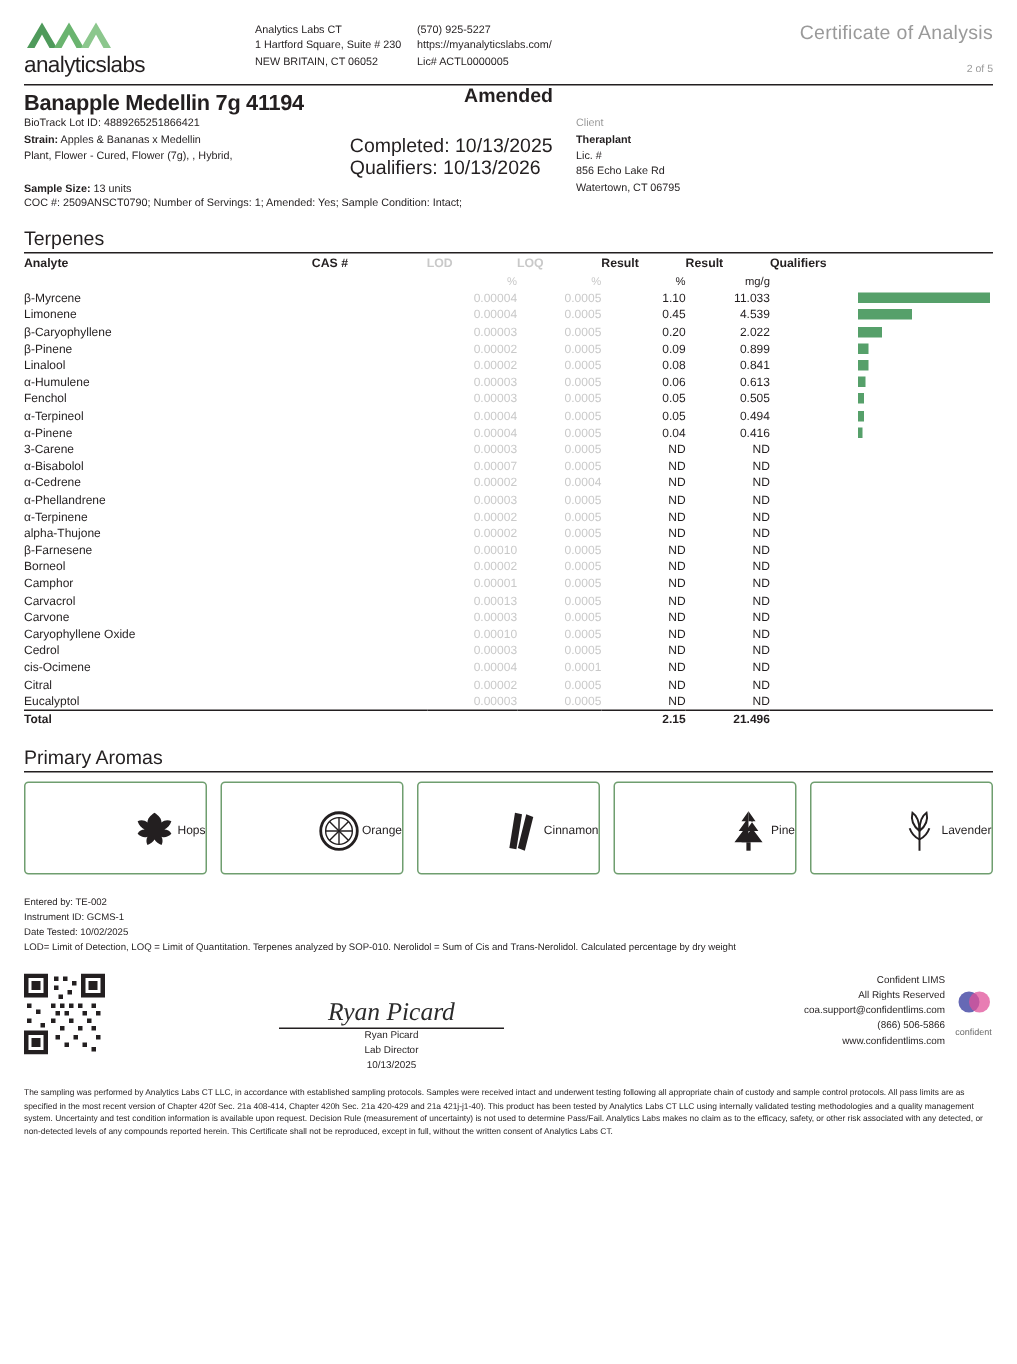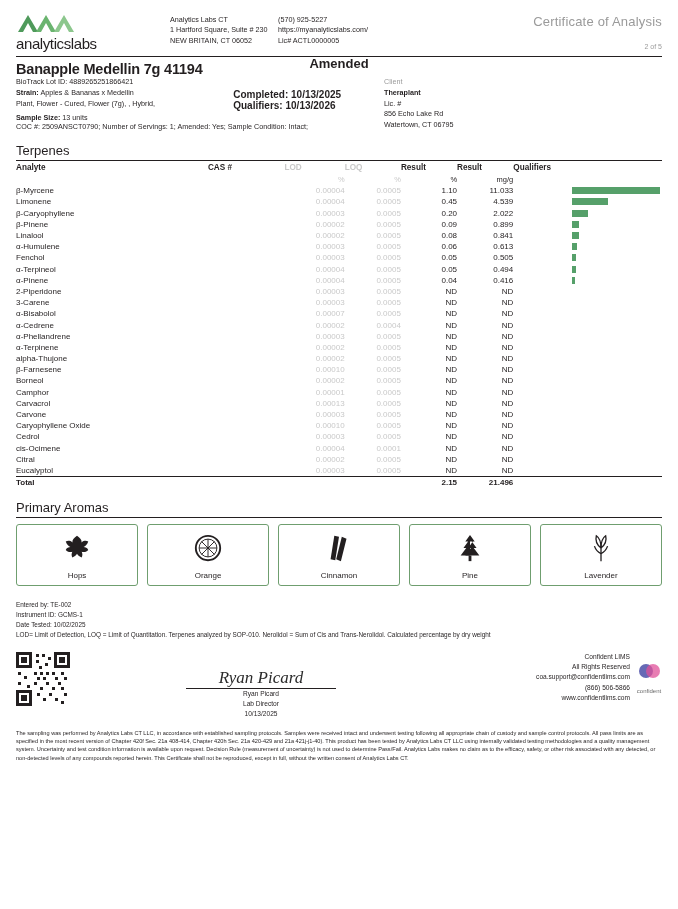--- a/index.html
+++ b/index.html
@@ -30,21 +30,21 @@
   .amended { position:absolute; left:0; right:0; top:56px; text-align:center; font-size:13px; font-weight:bold; }
 
   .rule { border-top: 1px solid #231f20; margin: 4px 0 0 0; }
 
   
   .sample { position: relative; margin-top: 4px; }
   .prod-title { font-size: 14.5px; font-weight: bold; letter-spacing:-0.2px; }
   .small { font-size: 7.2px; line-height:1.5; }
   .sample-id { font-size: 11px; font-weight: bold; margin-top:1px; }
   .col-left { width: 215px; display:inline-block; vertical-align: top; }
-  .col-mid { width: 150px; display:inline-block; vertical-align: top; font-size:10px; padding-top:12px;font-weight:bold;}
+  .col-mid { width: 150px; display:inline-block; vertical-align: top; font-size:13px; padding-top:12px;}
   .col-right { position:absolute; left: 368px; top: 16px; font-size: 7.2px; line-height:1.5; }
   .client-lbl { color:#9a9a9a; }
   .client-name { font-weight: bold; }
   .meta-line { font-size:7.2px; margin-top:2px;}
   .meta-line2 { font-size:7.2px; }
 
   
   .sec-title { font-size: 13px; margin: 12px 0 2px 0; }
   .sec-rule { border-top: 1px solid #231f20; }
 
@@ -65,21 +65,21 @@
   .c-qual{ width: 60px; padding-left:8px; }
   .c-bar { width: 90px; }
   .bar { height: 7px; background: #56a06a; display:block; }
   .total-row td { font-weight: bold; border-top: 1px solid #231f20; padding-top:2px; }
   .total-row td.lbl { text-align:left; }
 
   
   .aromas { display:flex; gap: 9px; margin-top: 6px; }
   .aroma {
     flex: 1; border: 1px solid #6f9e6f; border-radius: 3px;
-    height: 62px; display:flex; flex-direction: column; align-items:center; justify-content: space-between;
+    height: 62px; display:flex; flex-direction: row; align-items:center; justify-content: flex-end;
     padding: 8px 0 5px 0;
   }
   .aroma svg { display:block; }
   .aroma .lbl { font-size: 8px; }
 
   
   .fmeta { font-size: 6.4px; line-height: 1.55; margin-top: 14px; }
 
   
   .sigzone { display:flex; margin-top: 12px; align-items: flex-start; }
@@ -300,30 +300,20 @@
           <td class="c-analyte">α-Pinene</td>
           <td class="c-cas"></td>
           <td class="c-lod">0.00004</td>
           <td class="c-loq">0.0005</td>
           <td class="c-res">0.04</td>
           <td class="c-mg">0.416</td>
           <td class="c-qual"></td>
           <td class="c-bar">
             <span class="bar" style="width: 3.256px;"></span>
           </td>
-        </tr>
-        <tr>
-          <td class="c-analyte">2-Piperidone</td>
-          <td class="c-cas"></td>
-          <td class="c-lod">0.00003</td>
-          <td class="c-loq">0.0005</td>
-          <td class="c-res">ND</td>
-          <td class="c-mg">ND</td>
-          <td class="c-qual"></td>
-          <td class="c-bar"></td>
         </tr>
         <tr>
           <td class="c-analyte">3-Carene</td>
           <td class="c-cas"></td>
           <td class="c-lod">0.00003</td>
           <td class="c-loq">0.0005</td>
           <td class="c-res">ND</td>
           <td class="c-mg">ND</td>
           <td class="c-qual"></td>
           <td class="c-bar"></td>

